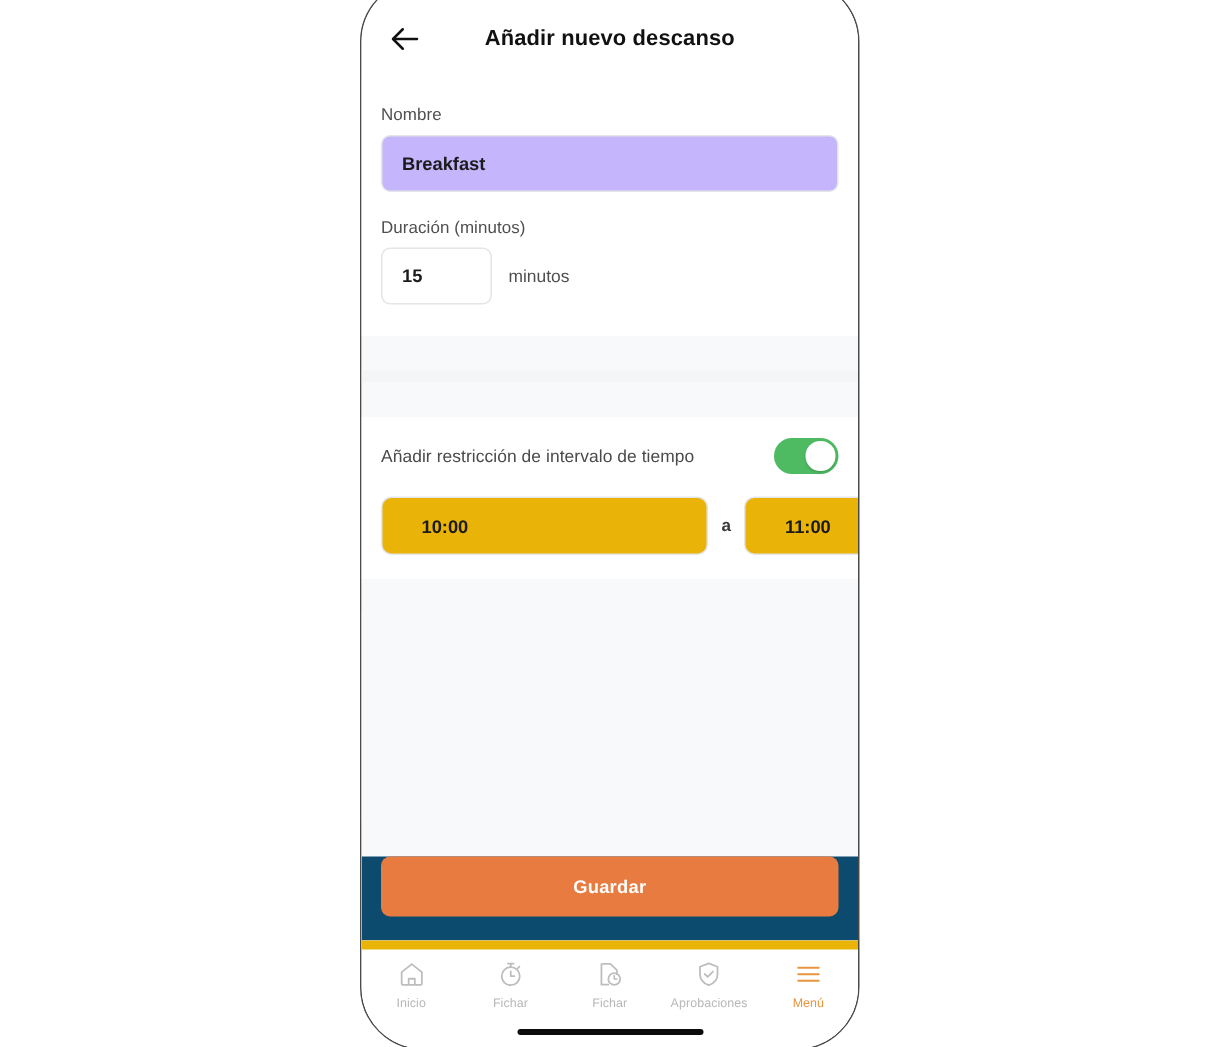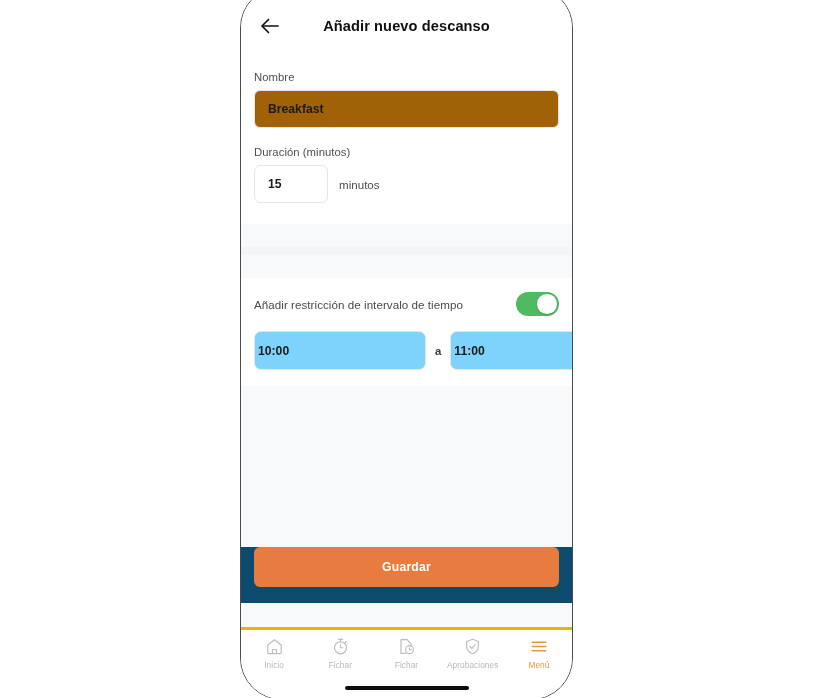--- a/index.html
+++ b/index.html
@@ -98,21 +98,21 @@
     color: #4f4f4f;
     margin-bottom: 7px;
     letter-spacing: 0.05px;
   }
 
   .text-input {
     width: 100%;
     height: 38px;
     border: 1px solid #e3e5e8;
     border-radius: 6px;
-    background: #a16207;
+    background: #c4b5fd;
     padding: 0 13px;
     font-family: "Liberation Sans", sans-serif;
     font-size: 12.2px;
     font-weight: bold;
     color: #1b1b1b;
     outline: none;
   }
   .text-input::placeholder { color: #b6b9bd; font-weight: normal; }
 
   .field-group + .field-group { margin-top: 18px; }
@@ -175,22 +175,22 @@
   .time-row {
     display: flex;
     align-items: center;
     gap: 9px;
   }
   .time-input {
     flex: 1 1 0;
     height: 39px;
     border: 1px solid #e3e5e8;
     border-radius: 7px;
-    background: #7dd3fc;
-    padding: 0 3px;
+    background: #eab308;
+    padding: 0 26px;
     font-family: "Liberation Sans", sans-serif;
     font-size: 12.2px;
     font-weight: bold;
     color: #1b1b1b;
     outline: none;
   }
   .time-sep {
     font-size: 11.4px;
     font-weight: bold;
     color: #3b3b3b;
@@ -217,25 +217,24 @@
     font-weight: bold;
     letter-spacing: 0.2px;
     cursor: pointer;
   }
 
   
   .bottom-nav {
     flex: 0 0 auto;
     height: 50px;
     background: #ffffff;
-    border-top: 3px solid #eab308;
+    border-top: 6px solid #eab308;
     display: flex;
     align-items: flex-start;
     padding-top: 6px;
-    margin-top: 24px;
   }
   .nav-item {
     flex: 1 1 0;
     display: flex;
     flex-direction: column;
     align-items: center;
     gap: 4px;
     cursor: pointer;
   }
   .nav-icon {

